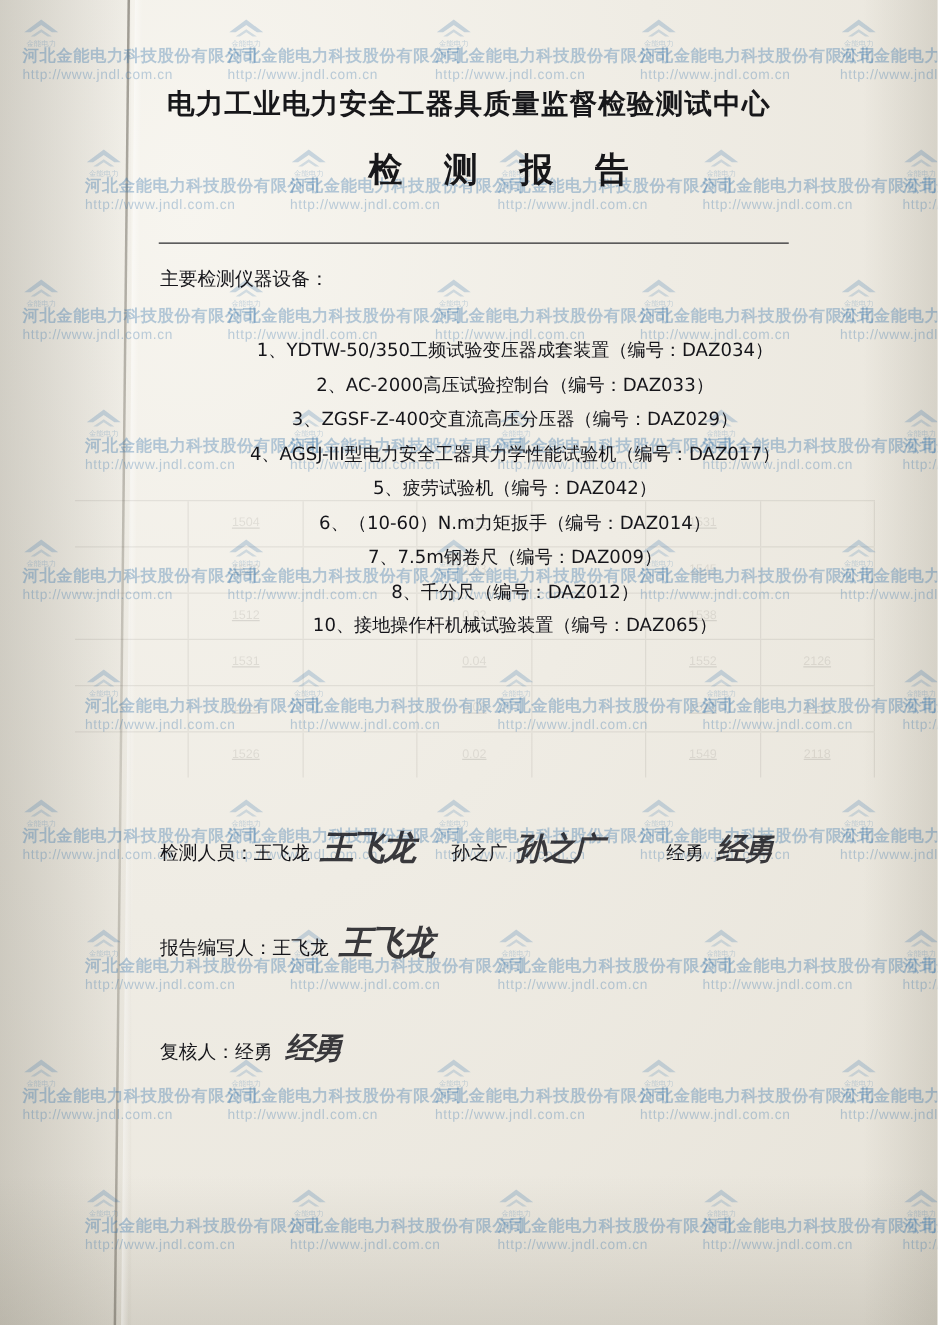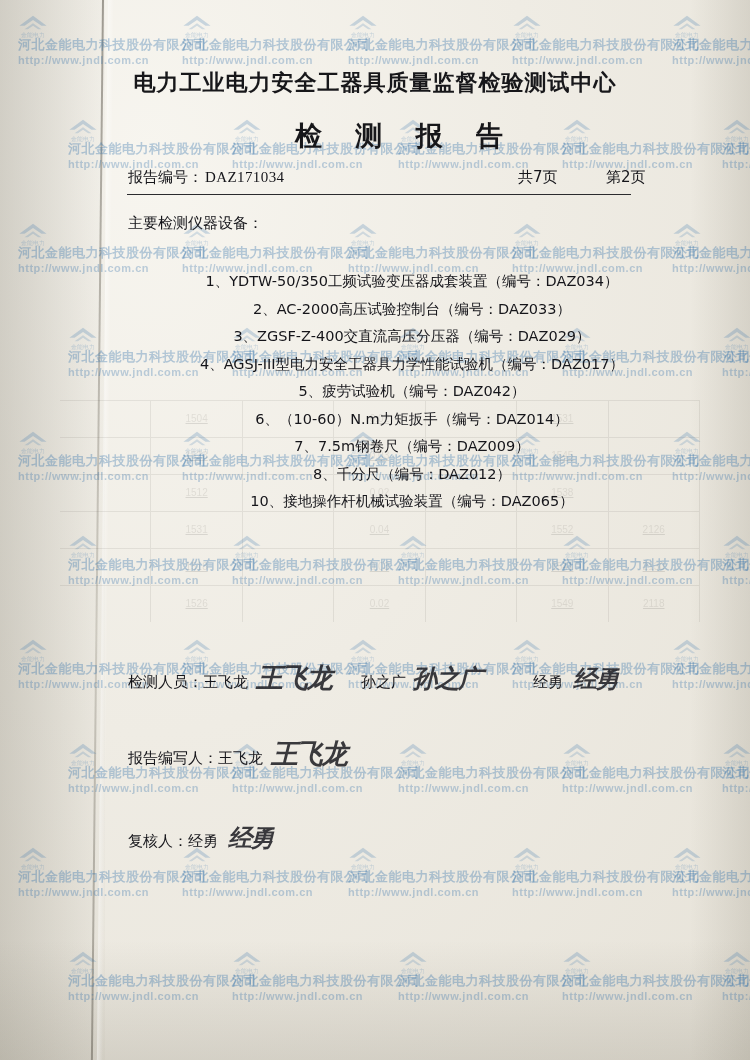--- a/index.html
+++ b/index.html
@@ -101,21 +101,21 @@
   }
   .wm {
     position: absolute;
     white-space: nowrap;
     font-family: "Liberation Sans", sans-serif;
     color: rgba(46, 110, 170, 0.34);
     font-weight: bold;
     letter-spacing: 0.5px;
   }
   .wm .line1 { font-size: 13px; display: block; }
-  .wm .line2 { font-size: 11px; display: block; color: rgba(46,110,170,0.30); font-weight: bold; }
+  .wm .line2 { font-size: 11px; display: block; color: rgba(46,110,170,0.30); font-weight: normal; }
   .wm-logo {
     position: absolute;
     width: 34px; height: 26px;
     pointer-events: none;
     opacity: 0.45;
   }
 
   
   .content {
     position: absolute;
@@ -750,26 +750,20 @@
         <path d="M10 20 L20 13 L30 20 L26 20 L20 16 L14 20 Z" fill="#2e6eaa" opacity="0.4"></path>
         <text x="20" y="29" font-size="7" text-anchor="middle" fill="#2e6eaa" opacity="0.55" font-family="DejaVu Sans">金能电力</text>
       </svg>
     </div>
 
   <div class="content">
 
     <div class="title-main">电力工业电力安全工器具质量监督检验测试中心</div>
     <div class="title-sub">检 测 报 告</div>
 
-    <div class="meta-row">
-      <span class="meta-label">报告编号：</span>
-      <span class="meta-value">DAZ171034</span>
-      <span class="meta-pages">共7页</span>
-      <span class="meta-pageno">第2页</span>
-    </div>
 
     <div class="rule"></div>
 
     <div class="section-title">主要检测仪器设备：</div>
 
     <div class="equip-list">
       <div class="equip-item">1、YDTW-50/350工频试验变压器成套装置（编号：DAZ034）</div>
       <div class="equip-item">2、AC-2000高压试验控制台（编号：DAZ033）</div>
       <div class="equip-item">3、ZGSF-Z-400交直流高压分压器（编号：DAZ029）</div>
       <div class="equip-item">4、AGSJ-III型电力安全工器具力学性能试验机（编号：DAZ017）</div>

